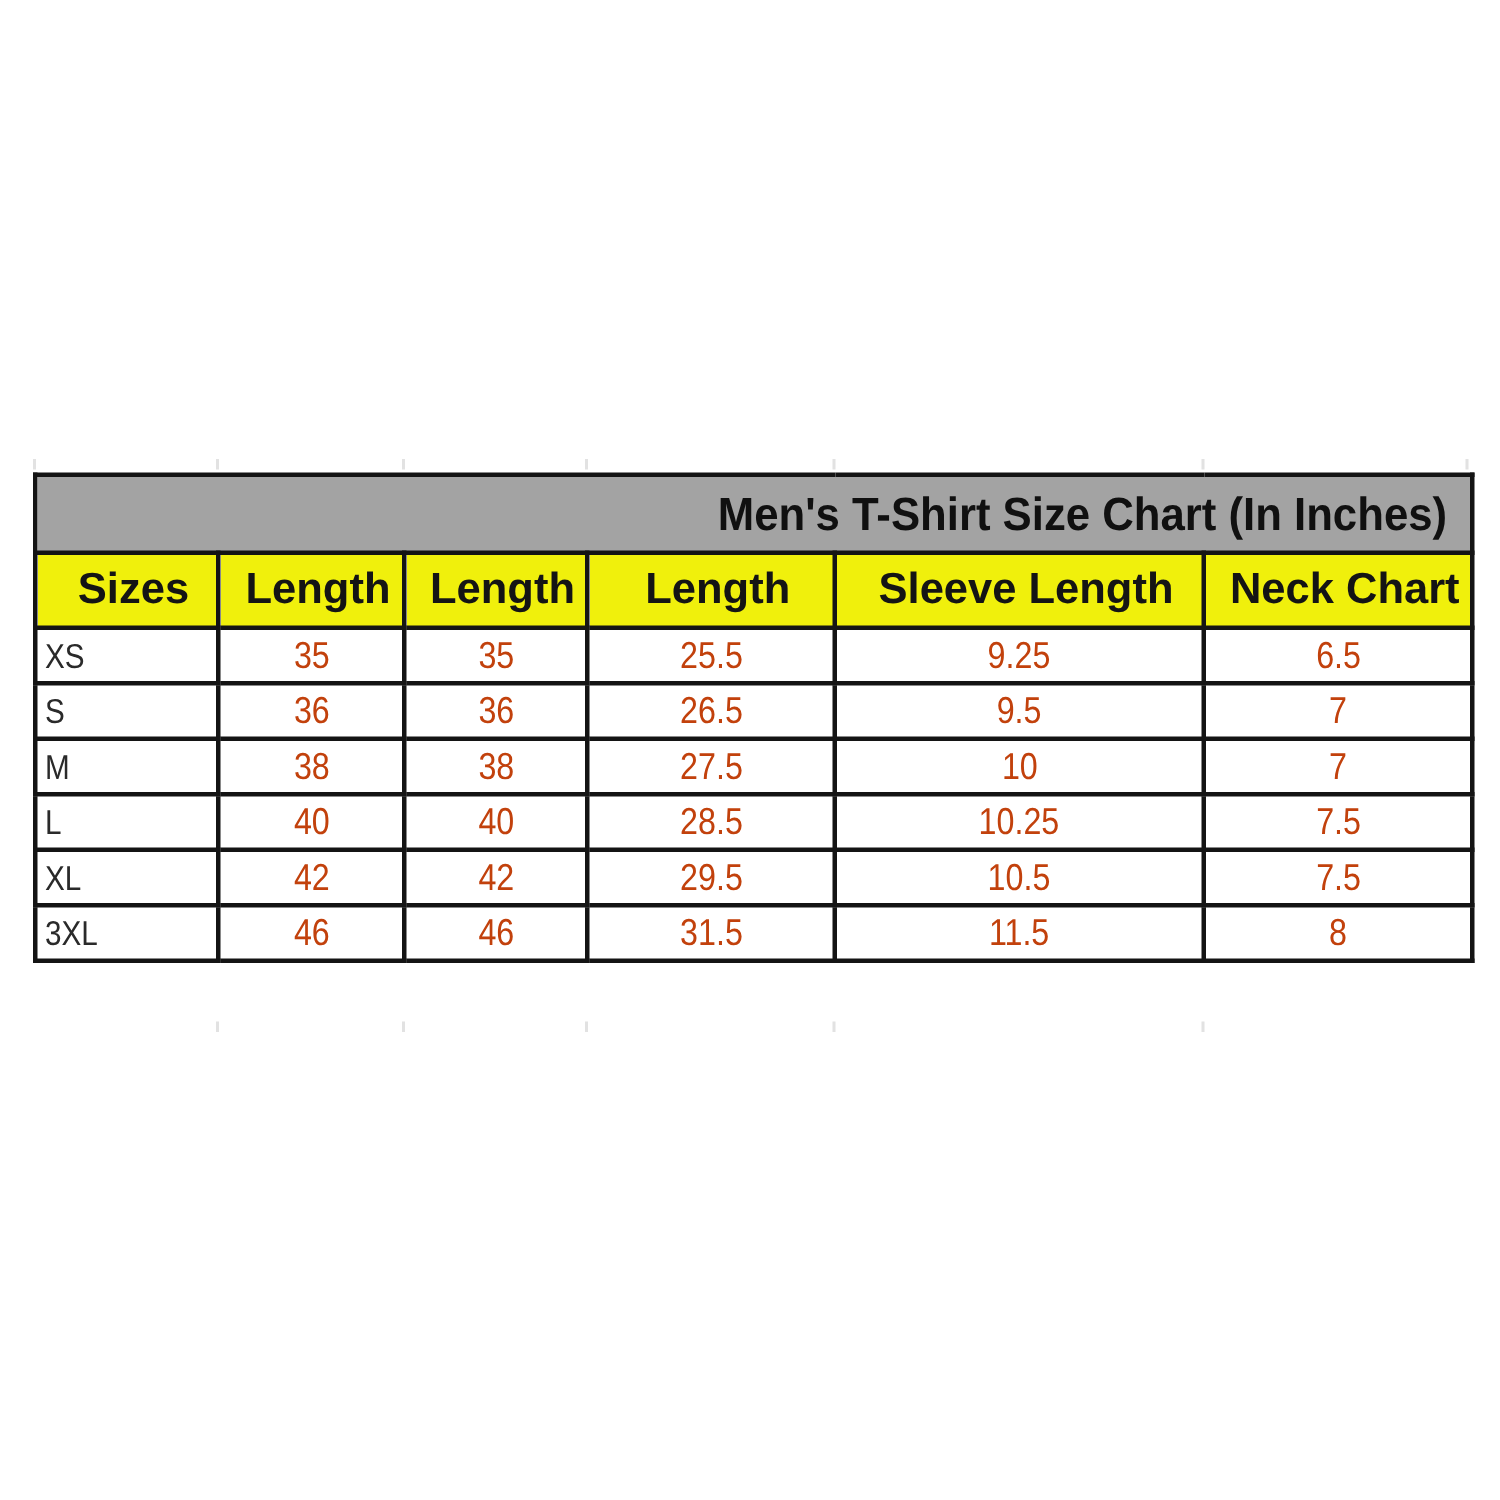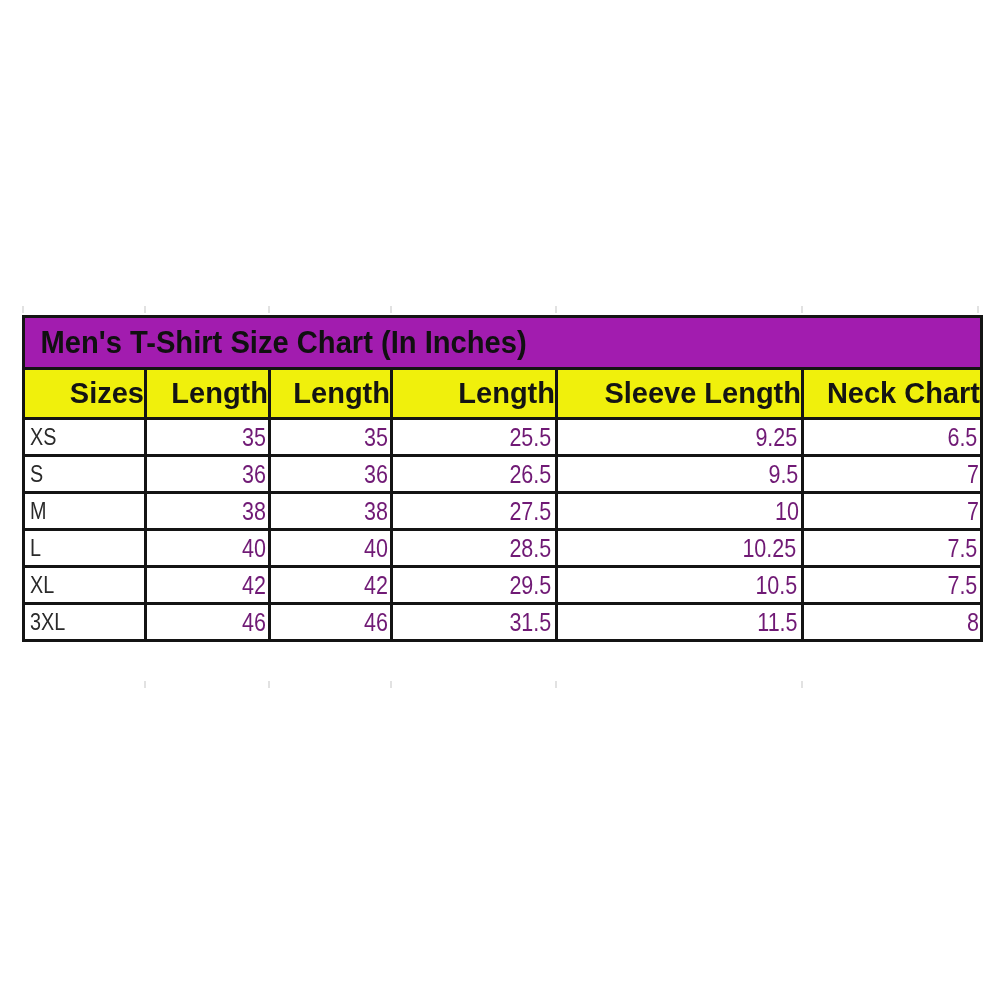--- a/index.html
+++ b/index.html
@@ -24,43 +24,43 @@
     table-layout: fixed;
   }
   table.size-table th,
   table.size-table td {
     border: 3px solid #141414;
     overflow: hidden;
     white-space: nowrap;
   }
   tr.title-row th {
     height: 49px;
-    background: #a21caf;
+    background: #a3a3a3;
     color: #101010;
     font-size: 31px;
     font-weight: bold;
-    text-align: left;
+    text-align: right;
     padding: 0;
   }
   tr.header-row th {
     height: 47px;
     background: #f0f00c;
     color: #141414;
     font-size: 29px;
     font-weight: bold;
-    text-align: right;
+    text-align: center;
     padding: 0 0 0 9px;
   }
   tr.data-row td {
     height: 34px;
     background: #ffffff;
-    color: #701a75;
+    color: #c2410c;
     font-size: 25px;
     font-weight: normal;
-    text-align: right;
+    text-align: center;
     padding: 0;
   }
   tr.data-row td.rowlabel {
     text-align: left;
     padding-left: 5px;
     font-size: 23px;
     color: #2a2a2a;
   }
   
   .v {

